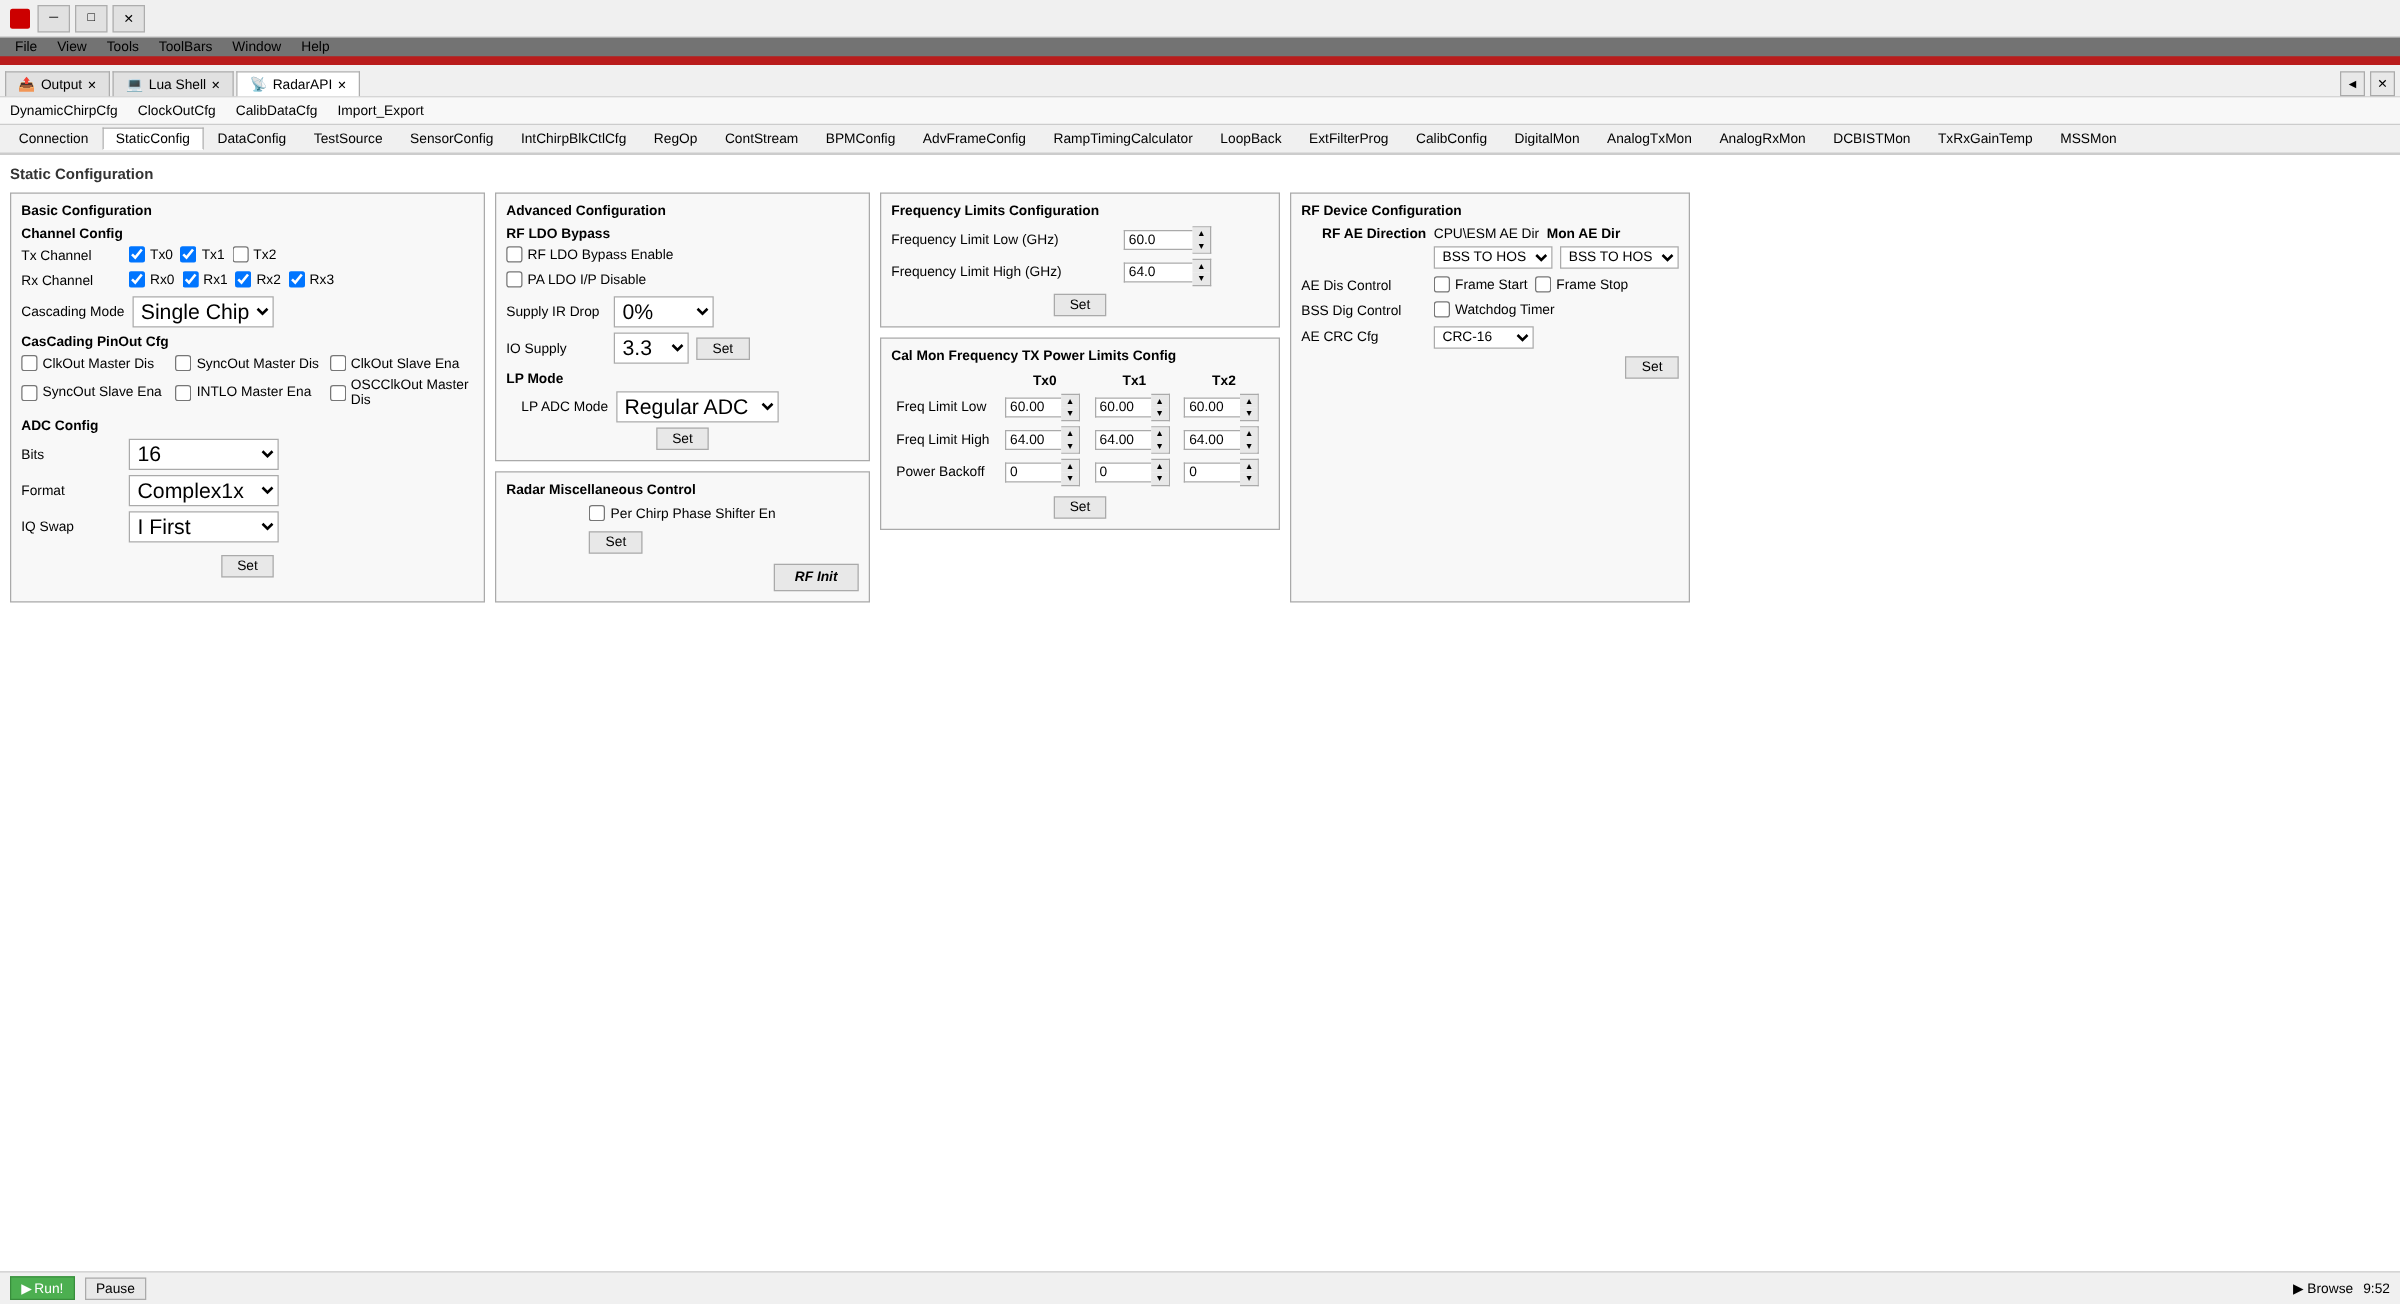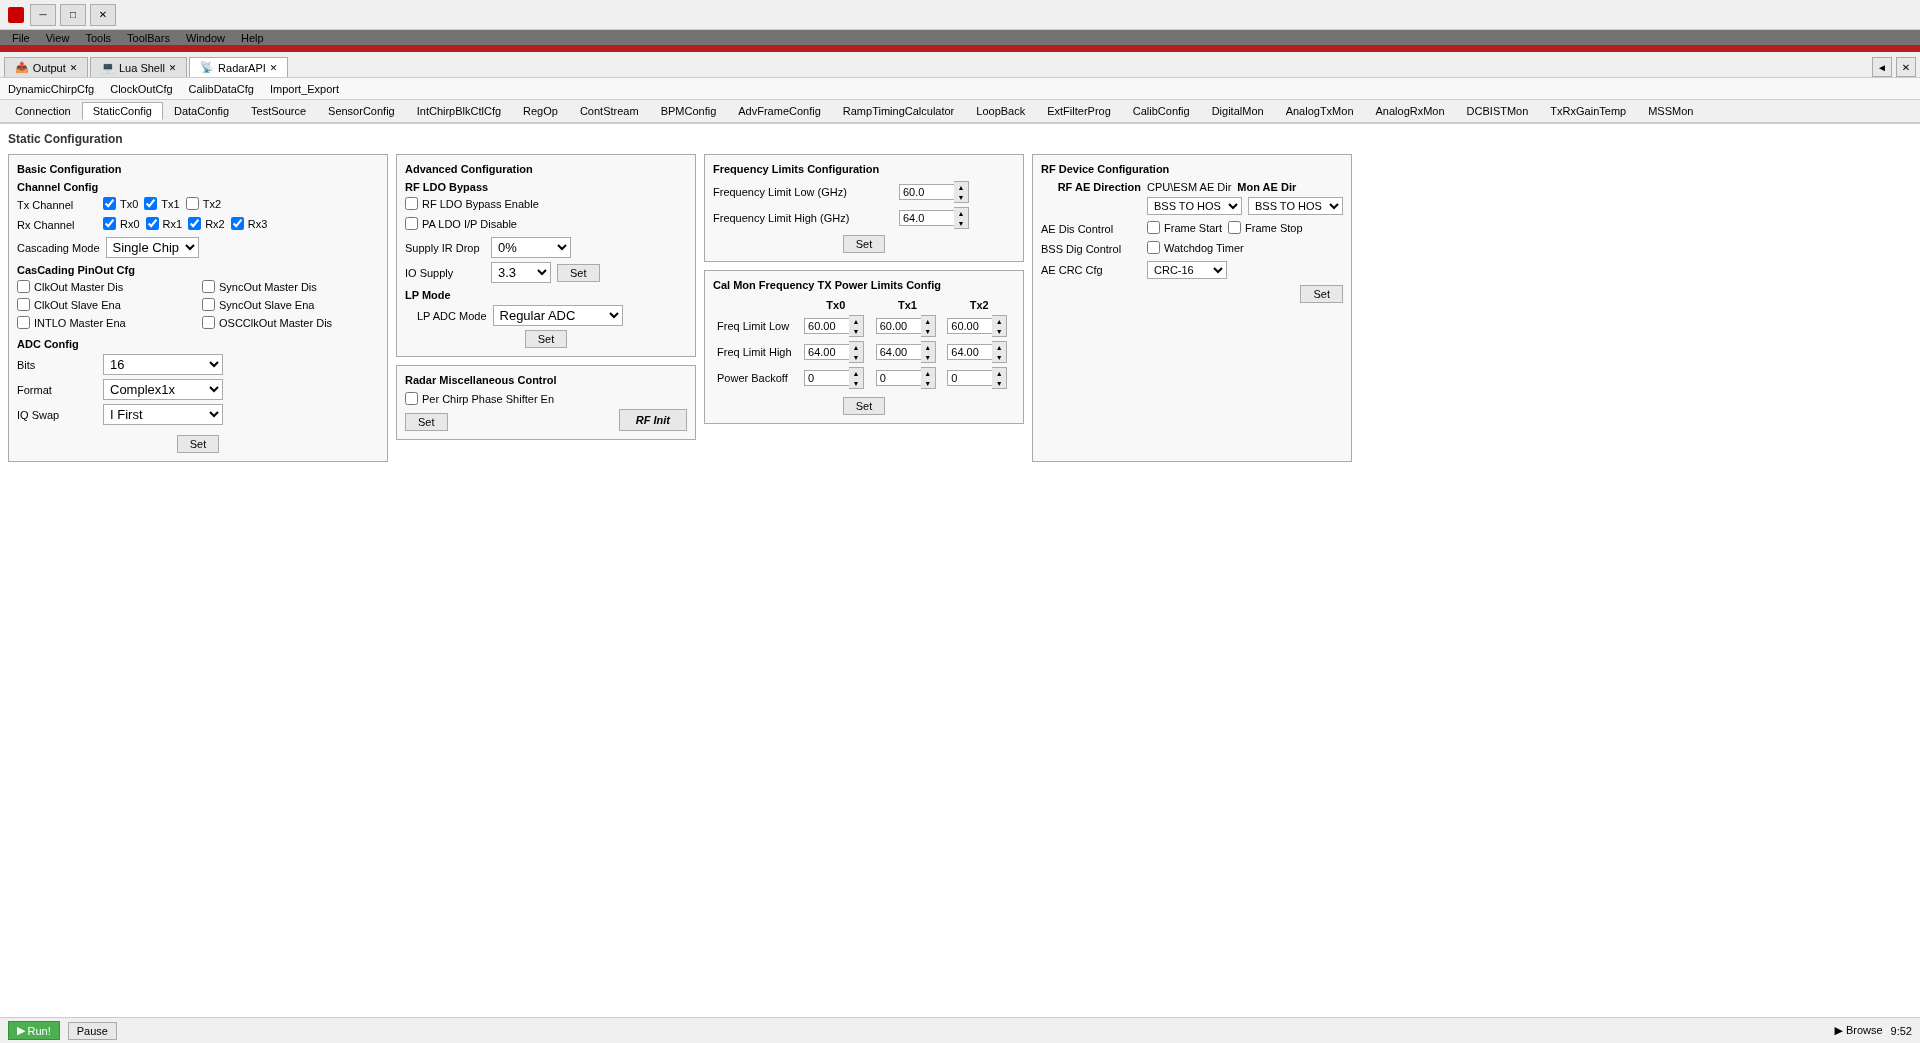--- a/index.html
+++ b/index.html
@@ -41,38 +41,38 @@
     .panel { border: 1px solid #aaa; padding: 8px; background: #f8f8f8; }
     .panel-title { font-weight: bold; font-size: 11px; margin-bottom: 6px; }
     
     .section-title { font-weight: bold; font-size: 11px; margin-bottom: 4px; margin-top: 6px; }
     
     .row { display: flex; align-items: center; margin-bottom: 4px; gap: 6px; }
     .label { font-size: 11px; min-width: 80px; }
     
     input[type="checkbox"] { width: 13px; height: 13px; cursor: pointer; }
     
-    select { font-size: 13px; padding: 1px 2px; border: 1px solid #aaa; background: white; cursor: pointer; }
+    select { font-size: 17px; padding: 1px 2px; border: 1px solid #aaa; background: white; cursor: pointer; }
     
     input[type="text"], input[type="number"] { font-size: 11px; border: 1px solid #aaa; padding: 1px 3px; width: 70px; }
     input.small { width: 50px; }
     input.tiny { width: 40px; }
     
     .spinner-wrap { display: flex; align-items: center; }
     .spinner-wrap input { border-right: none; }
     .spinner-btns { display: flex; flex-direction: column; border: 1px solid #aaa; border-left: none; }
     .spinner-btn { width: 14px; height: 10px; background: #e8e8e8; border: none; cursor: pointer; font-size: 7px; display: flex; align-items: center; justify-content: center; padding: 0; }
     
     button.set-btn { font-size: 11px; padding: 2px 12px; background: #e8e8e8; border: 1px solid #aaa; cursor: pointer; }
     button.rf-init-btn { font-size: 11px; padding: 4px 16px; background: #e8e8e8; border: 1px solid #aaa; cursor: pointer; font-weight: bold; }
     
     .checkbox-row { display: flex; align-items: center; gap: 4px; margin-bottom: 3px; }
     
     
-    .checkbox-grid { display: grid; grid-template-columns: 1fr 1fr; gap: 2px 8px; }
+    .checkbox-grid { display: grid; grid-template-columns: 1fr 1fr 1fr; gap: 2px 8px; }
     
     
     .freq-table { width: 100%; border-collapse: collapse; }
     .freq-table th { font-size: 11px; text-align: center; padding: 2px 4px; font-weight: bold; }
     .freq-table td { font-size: 11px; padding: 2px 4px; }
     .freq-table .row-label { font-size: 11px; white-space: nowrap; }
     
     
     .bottom-bar { position: fixed; bottom: 0; left: 0; right: 0; height: 26px; background: #f0f0f0; border-top: 1px solid #ccc; display: flex; align-items: center; padding: 0 8px; gap: 8px; }
     .run-btn { padding: 2px 8px; background: #4CAF50; color: white; border: 1px solid #388E3C; cursor: pointer; font-size: 11px; display: flex; align-items: center; gap: 2px; }
@@ -319,21 +319,21 @@
             <option>Low Power ADC</option>
           </select>
         </div>
         <div style="text-align:center;margin-top:4px;">
           <button class="set-btn">Set</button>
         </div>
       </div>
 
       <div class="panel">
         <div class="panel-title">Radar Miscellaneous Control</div>
-        <div style="display:flex;align-items:flex-end;gap:8px;">
+        <div style="display:flex;align-items:center;gap:8px;flex-direction:column;">
           <div>
             <label class="checkbox-row">
               <input type="checkbox" style="">
               <span>Per Chirp Phase Shifter En</span>
             </label>
             <div style="margin-top:8px;">
               <button class="set-btn">Set</button>
             </div>
           </div>
           <button class="rf-init-btn" style="margin-left:auto;font-style:italic;">RF Init</button>

